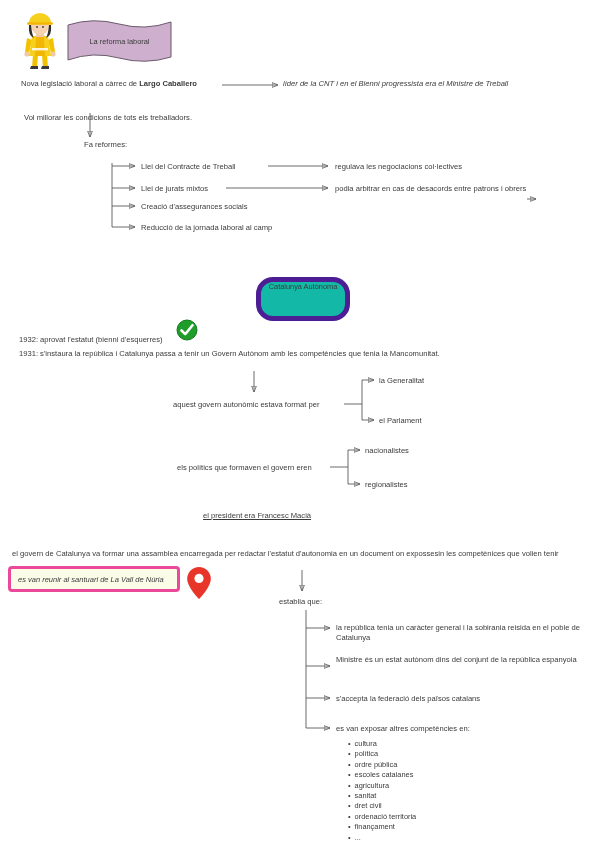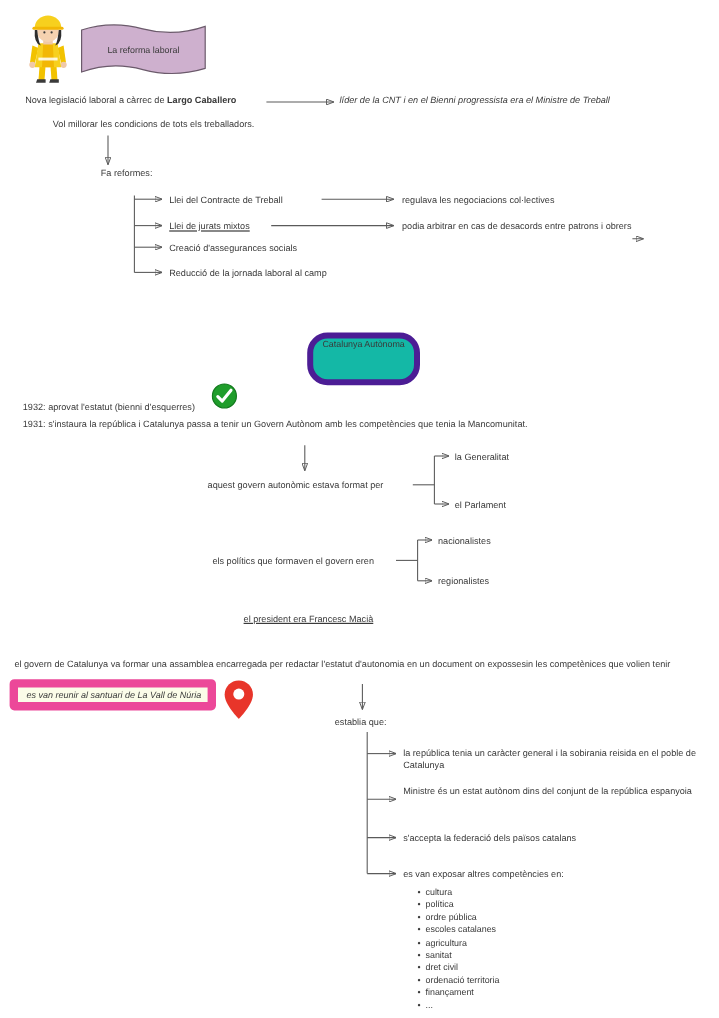--- a/index.html
+++ b/index.html
@@ -31,21 +31,21 @@
   .pill{
     left:256px;top:277px;width:84px;height:34px;
     background:#14b8a6;border:5px solid #4c1d95;border-radius:17px;
     display:flex;justify-content:center;
   }
   .pill span{font-size:7.4px;color:#3a3a3a;}
 
   
   .nuria-box{
     left:8px;top:566px;width:172px;height:26px;
-    background:#fbfce8;border:7px solid #ec4899;border-radius:4px;
+    background:#fbfce8;border:3px solid #ec4899;border-radius:4px;
     display:flex;align-items:center;padding-left:7px;box-sizing:border-box;
   }
   .nuria-box span{font-size:7.5px;font-style:italic;color:#3a3a3a;}
 
   
   svg.lines{position:absolute;left:0;top:0;width:599px;height:848px;pointer-events:none;}
   svg.lines line,svg.lines path{stroke:#5a5a5a;stroke-width:0.9;fill:none;}
 
   
   .blist{margin:4px;padding:0;list-style:none;}
@@ -136,28 +136,28 @@
   </svg>
   <div class="ribbon-label">La reforma laboral</div>
 </div>
 
 <div class="abs txt" style="left:21px;top:79px;">
   <span>Nova legislació laboral a càrrec de </span><span class="bold">Largo Caballero</span>
 </div>
 
 <div class="abs txt ital" style="left:283px;top:79px;">líder de la CNT i en el Bienni progressista era el Ministre de Treball</div>
 
-<div class="abs txt" style="left:24px;top:99px;margin-left:20px;">Vol millorar les condicions de tots els treballadors.</div>
+<div class="abs txt" style="left:24px;top:113px;">Vol millorar les condicions de tots els treballadors.</div>
 
 <div class="abs txt" style="left:84px;top:140px;">Fa reformes:</div>
 
 <div class="abs txt" style="left:141px;top:162px;">Llei del Contracte de Treball</div>
 <div class="abs txt" style="left:335px;top:162px;">regulava les negociacions col·lectives</div>
 
-<div class="abs txt" style="left:141px;top:184px;text-decoration:underline;">Llei de jurats mixtos</div>
+<div class="abs txt" style="left:141px;top:184px;">Llei de jurats mixtos</div>
 <div class="abs txt" style="left:335px;top:184px;text-align:center;">podia arbitrar en cas de desacords entre patrons i obrers</div>
 
 <div class="abs txt" style="left:141px;top:202px;">Creació d'assegurances socials</div>
 <div class="abs txt" style="left:141px;top:223px;">Reducció de la jornada laboral al camp</div>
 
 <div class="abs pill">
   <span>Catalunya Autònoma</span>
 </div>
 
 <div class="abs" style="left:176px;top:319px;width:22px;height:22px;">

